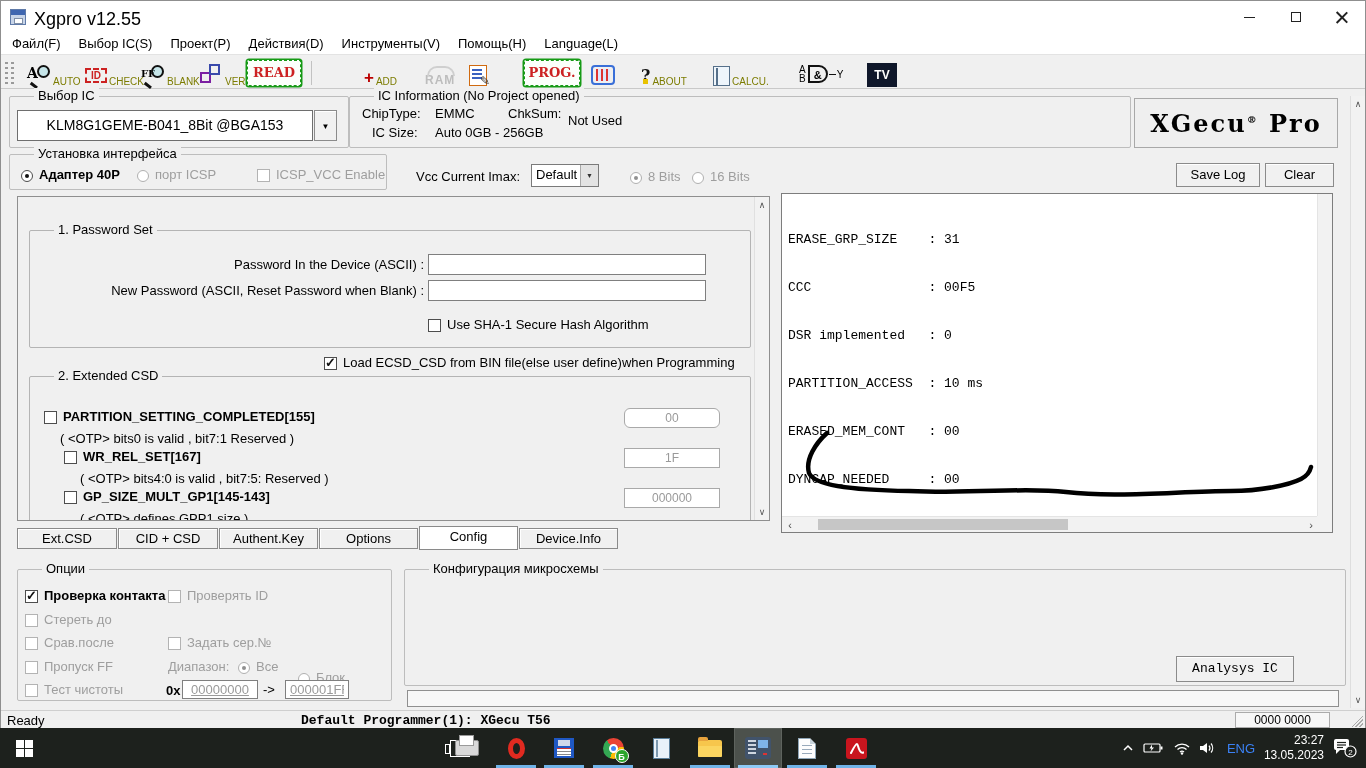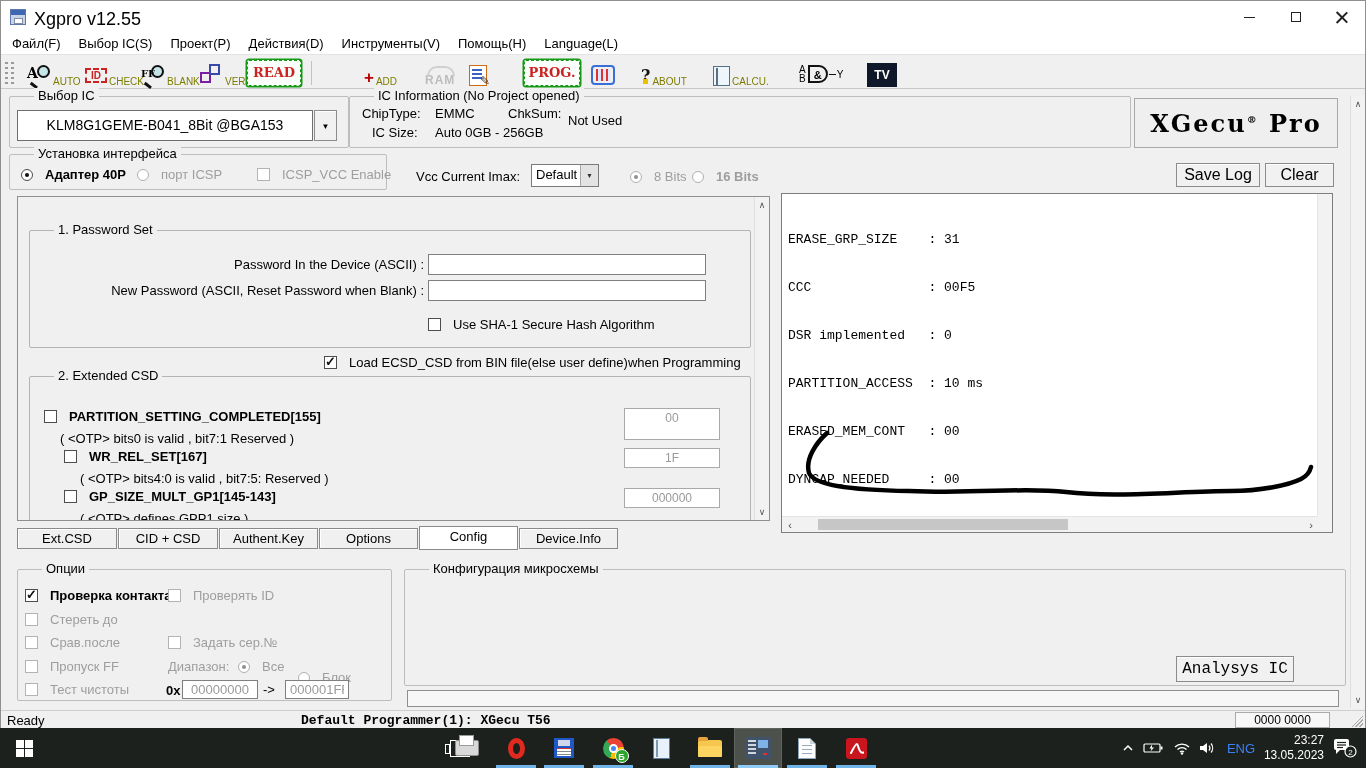--- a/index.html
+++ b/index.html
@@ -60,34 +60,34 @@
   .gate{display:flex;align-items:center;height:26px;}
   .gate .ab{display:flex;flex-direction:column;font:10px "Liberation Sans";line-height:9px;margin-right:2px;}
   .gate .dshape{width:20px;height:18px;border:2px solid #111;border-left:2px solid #111;border-radius:0 11px 11px 0;
        text-align:center;font:bold 11px "Liberation Sans";line-height:16px;}
   .gate .yline{width:7px;height:0;border-top:1.5px solid #111;margin:0 1px;}
   .gate .ytxt{font:10px "Liberation Sans";}
   .tv-ic{width:30px;height:24px;background:#0f172a;color:#fff;font:bold 12px "Liberation Sans";text-align:center;line-height:24px;}
   
   .grp{position:absolute;border:1px solid #bdbdbd;border-radius:2px;}
   .lg{position:absolute;top:-9px;left:24px;background:#f0f0f0;padding:0 4px;font-size:13px;white-space:nowrap;}
-  .row{position:absolute;display:flex;align-items:center;gap:12px;font-size:13px;white-space:nowrap;}
+  .row{position:absolute;display:flex;align-items:flex-end;gap:6px;font-size:13px;white-space:nowrap;}
   .cb{display:inline-block;width:13px;height:13px;background:#fff;border:1px solid #4d4d4d;position:relative;flex:none;}
   .cb.checked::after{content:"✓";position:absolute;left:0px;top:-3px;font-size:13px;font-weight:bold;color:#111;}
   .cb.dis{border-color:#b3b3b3;}
   .rad{display:inline-block;width:12px;height:12px;border:1px solid #4d4d4d;border-radius:50%;background:#fff;position:relative;flex:none;}
   .rad.sel::after{content:"";position:absolute;left:3px;top:3px;width:4px;height:4px;border-radius:50%;background:#111;}
   .rad.dis{border-color:#b0b0b0;}
   .rad.dis.sel::after{background:#909090;}
   .dlab{color:#9e9e9e;}
-  .tbox{position:absolute;border:1px solid #7f7f7f;background:#fff;font:13px "Liberation Sans",sans-serif;padding:1px 4px;}
+  .tbox{position:absolute;border:1px solid #7f7f7f;background:#fff;font:13px "Liberation Sans",sans-serif;padding:1px 4px;text-decoration:underline;}
   .graytxt{color:#9a9a9a;}
   .valbox{position:absolute;border:1px solid #a9a9a9;background:#fff;color:#9a9a9a;text-align:center;font-size:12px;line-height:18px;}
   .btn{position:absolute;background:#f1f1f1;border:1px solid #8b8b8b;box-shadow:inset 0 1px 0 #fff;
-       font-size:16px;text-align:center;}
+       font-size:13px;text-align:center;}
   .combo{position:absolute;background:#fff;border:1px solid #7a7a7a;display:flex;}
   .combo .cv{flex:1;font-size:13px;padding:2px 4px;overflow:hidden;white-space:nowrap;}
   .combo .cbt{width:18px;background:#e3e3e3;border-left:1px solid #a8a8a8;display:flex;align-items:center;justify-content:center;font-size:7px;color:#333;}
   
   #left-panel{position:absolute;left:16px;top:195px;width:753px;height:325px;border:1px solid #8f8f8f;background:#f0f0f0;overflow:hidden;}
   #log-panel{position:absolute;left:780px;top:192px;width:552px;height:340px;background:#fff;border:1px solid #7d7d7d;overflow:hidden;
        font:13px/16px "Liberation Mono","DejaVu Sans Mono",monospace;white-space:pre;}
   #log-content{position:absolute;left:0;top:0;width:535px;height:322px;overflow:hidden;padding:6px 0 0 6px;}
   .logline{height:16px;}
   .sbar{position:absolute;background:#f2f2f2;}
@@ -301,21 +301,21 @@
 
   <span style="position:absolute;left:415px;top:168px;">Vcc Current Imax:</span>
   <div class="combo" style="left:530px;top:163px;width:68px;height:23px;">
     <span class="cv">Default</span>
     <span class="cbt">▼</span>
   </div>
   <div class="row dlab" style="left:629px;top:168px;">
     <span class="rad dis sel"></span>
       <span>8 Bits</span>
   </div>
-  <div class="row dlab" style="left:691px;top:168px;font-weight:bold;">
+  <div class="row dlab" style="left:691px;top:168px;">
     <span class="rad dis"></span>
       <span>16 Bits</span>
   </div>
 
   <div class="btn" style="left:1175px;top:162px;width:84px;height:24px;line-height:22px;">Save Log</div>
   <div class="btn" style="left:1264px;top:162px;width:69px;height:24px;line-height:22px;">Clear</div>
 
   <div id="left-panel">
 
     <div class="grp" style="left:11px;top:33px;width:722px;height:118px;border-color:#b4b4b4;">
@@ -335,21 +335,21 @@
         <span>Load ECSD_CSD from BIN file(else user define)when Programming</span>
     </div>
 
     <div class="grp" style="left:11px;top:179px;width:722px;height:150px;border-color:#b4b4b4;">
       <span class="lg">2. Extended CSD</span>
     </div>
     <div class="row" style="left:26px;top:212px;font-weight:bold;">
       <span class="cb"></span>
         <span>PARTITION_SETTING_COMPLETED[155]</span>
     </div>
-    <div class="valbox" style="left:606px;top:211px;width:96px;height:32px;">00</div>
+    <div class="valbox" style="left:606px;top:211px;width:96px;height:20px;border-radius:6px;">00</div>
     <span style="position:absolute;left:42px;top:234px;">( &lt;OTP&gt; bits0 is valid , bit7:1  Reserved )</span>
     <div class="row" style="left:46px;top:252px;font-weight:bold;">
       <span class="cb"></span>
         <span>WR_REL_SET[167]</span>
     </div>
     <div class="valbox" style="left:606px;top:251px;width:96px;height:20px;">1F</div>
     <span style="position:absolute;left:62px;top:274px;">( &lt;OTP&gt; bits4:0 is valid , bit7:5: Reserved )</span>
     <div class="row" style="left:46px;top:292px;font-weight:bold;">
       <span class="cb"></span>
         <span>GP_SIZE_MULT_GP1[145-143]</span>

